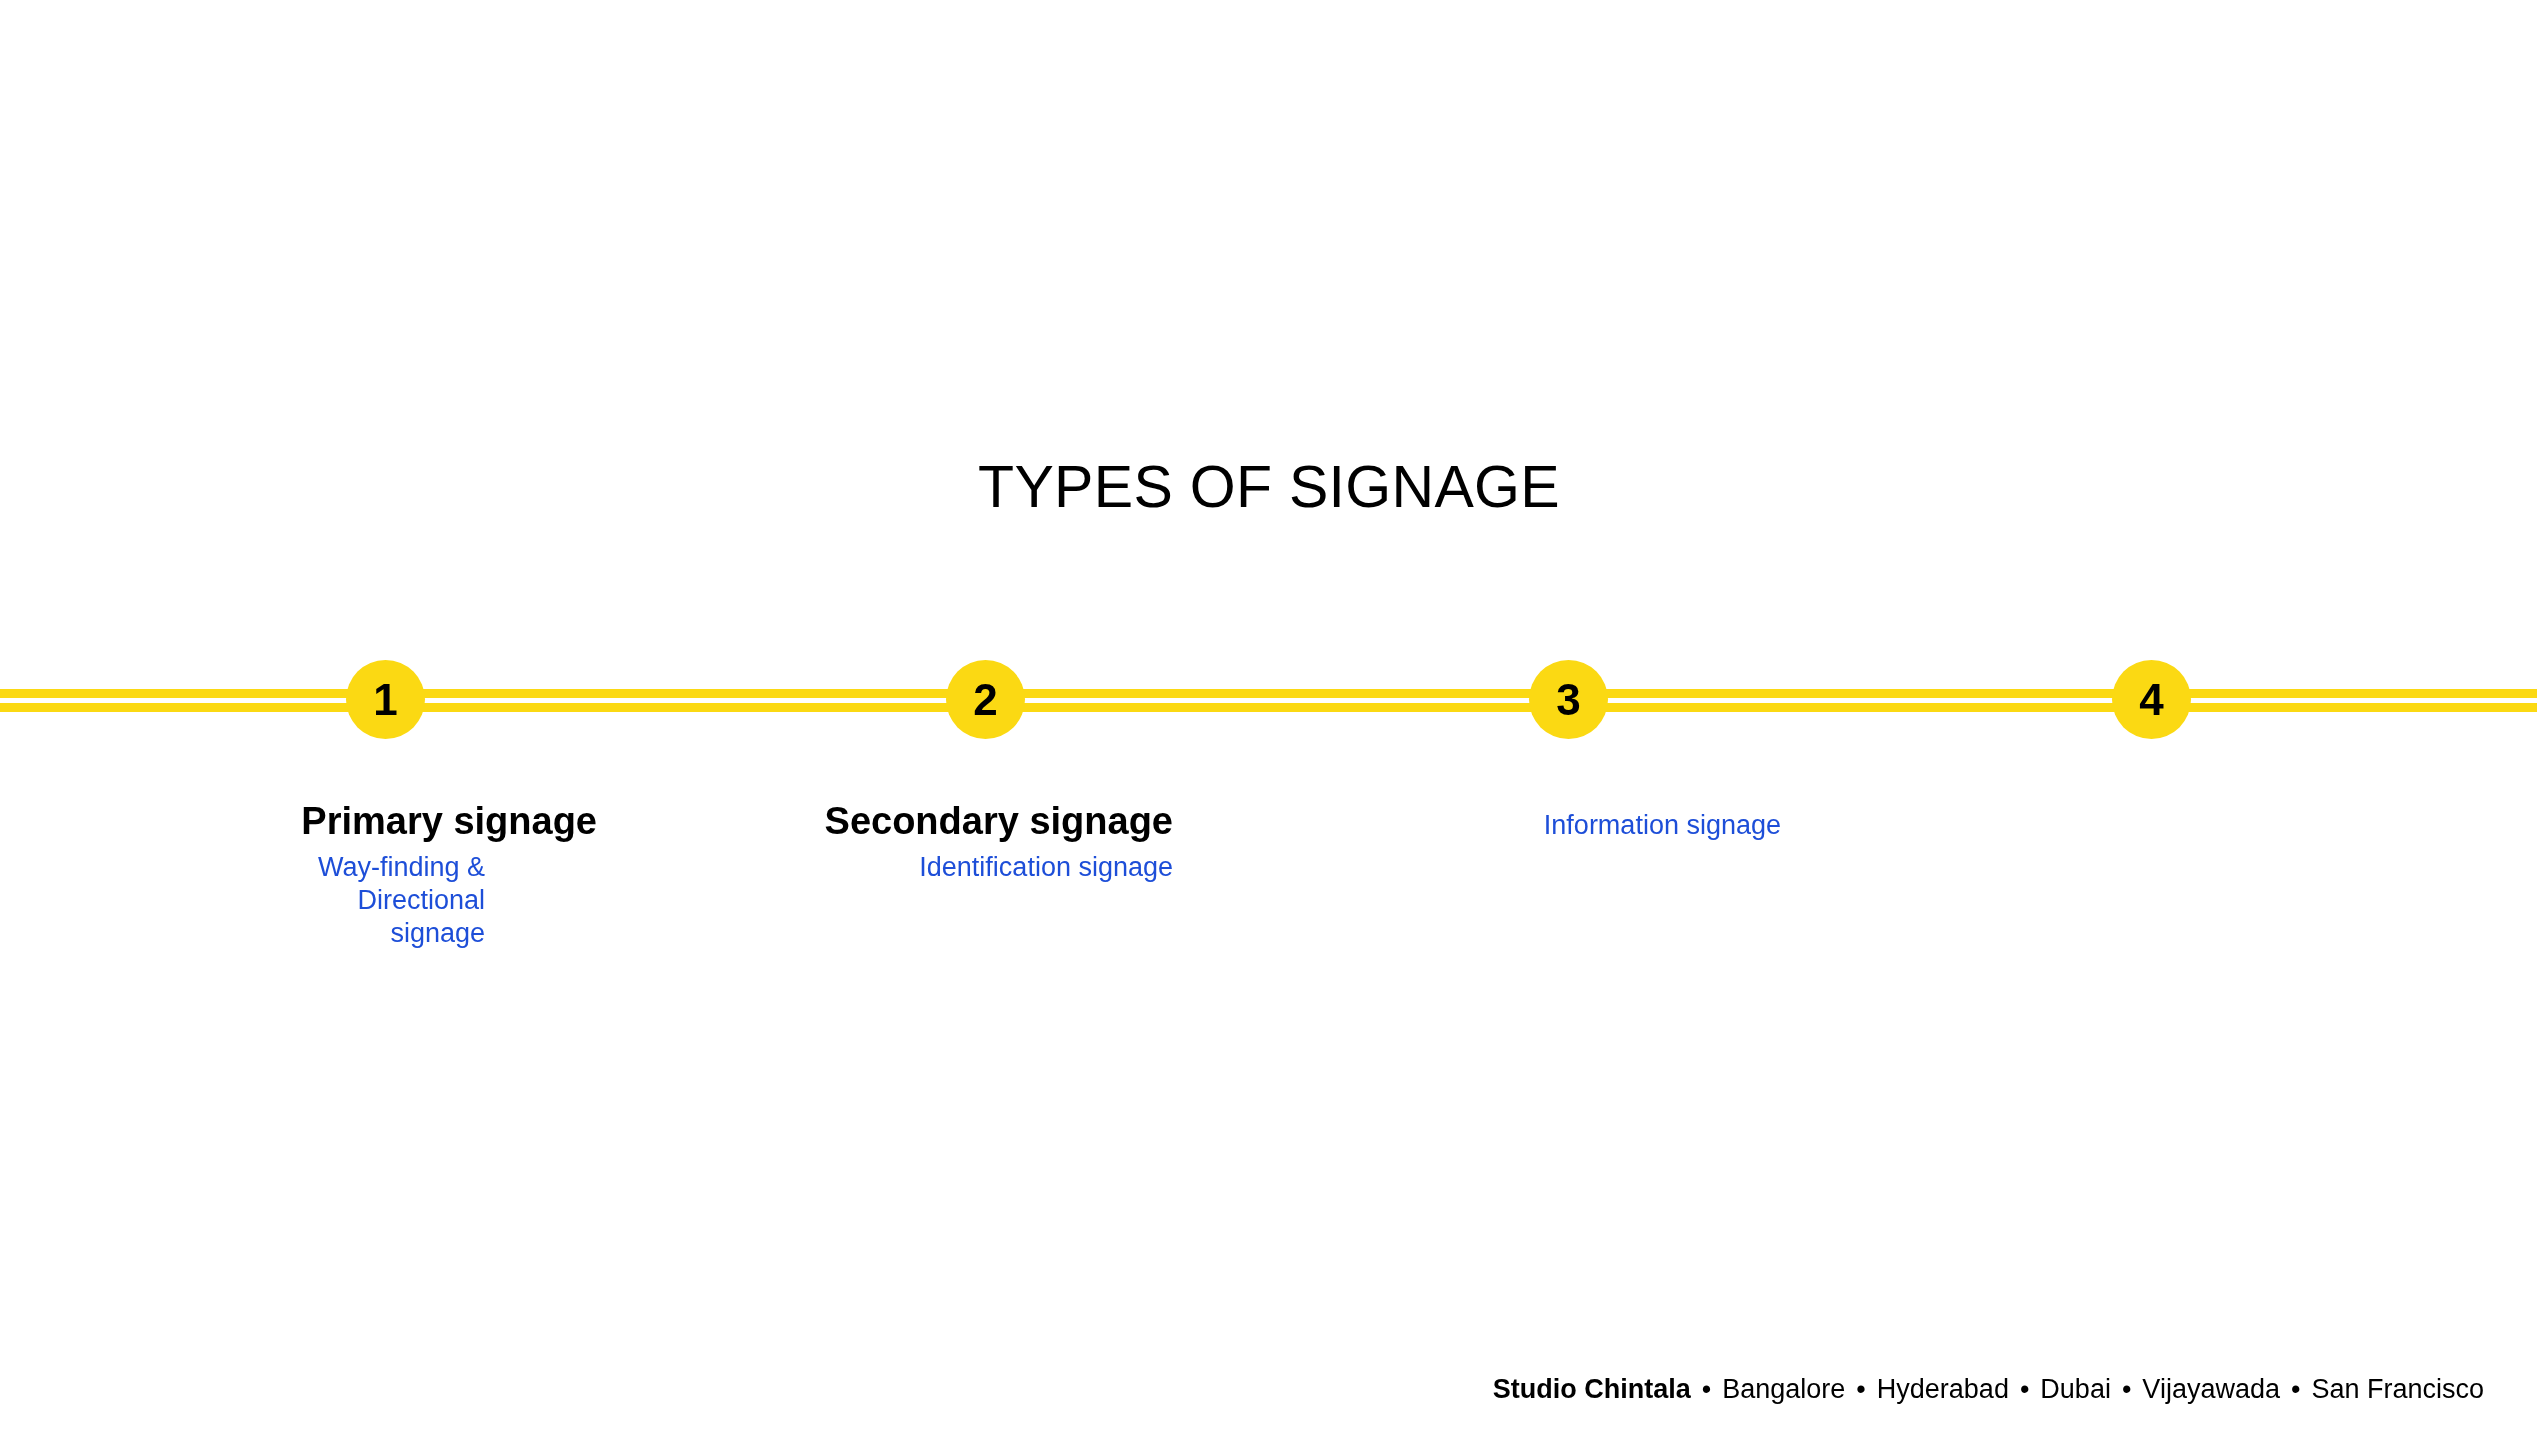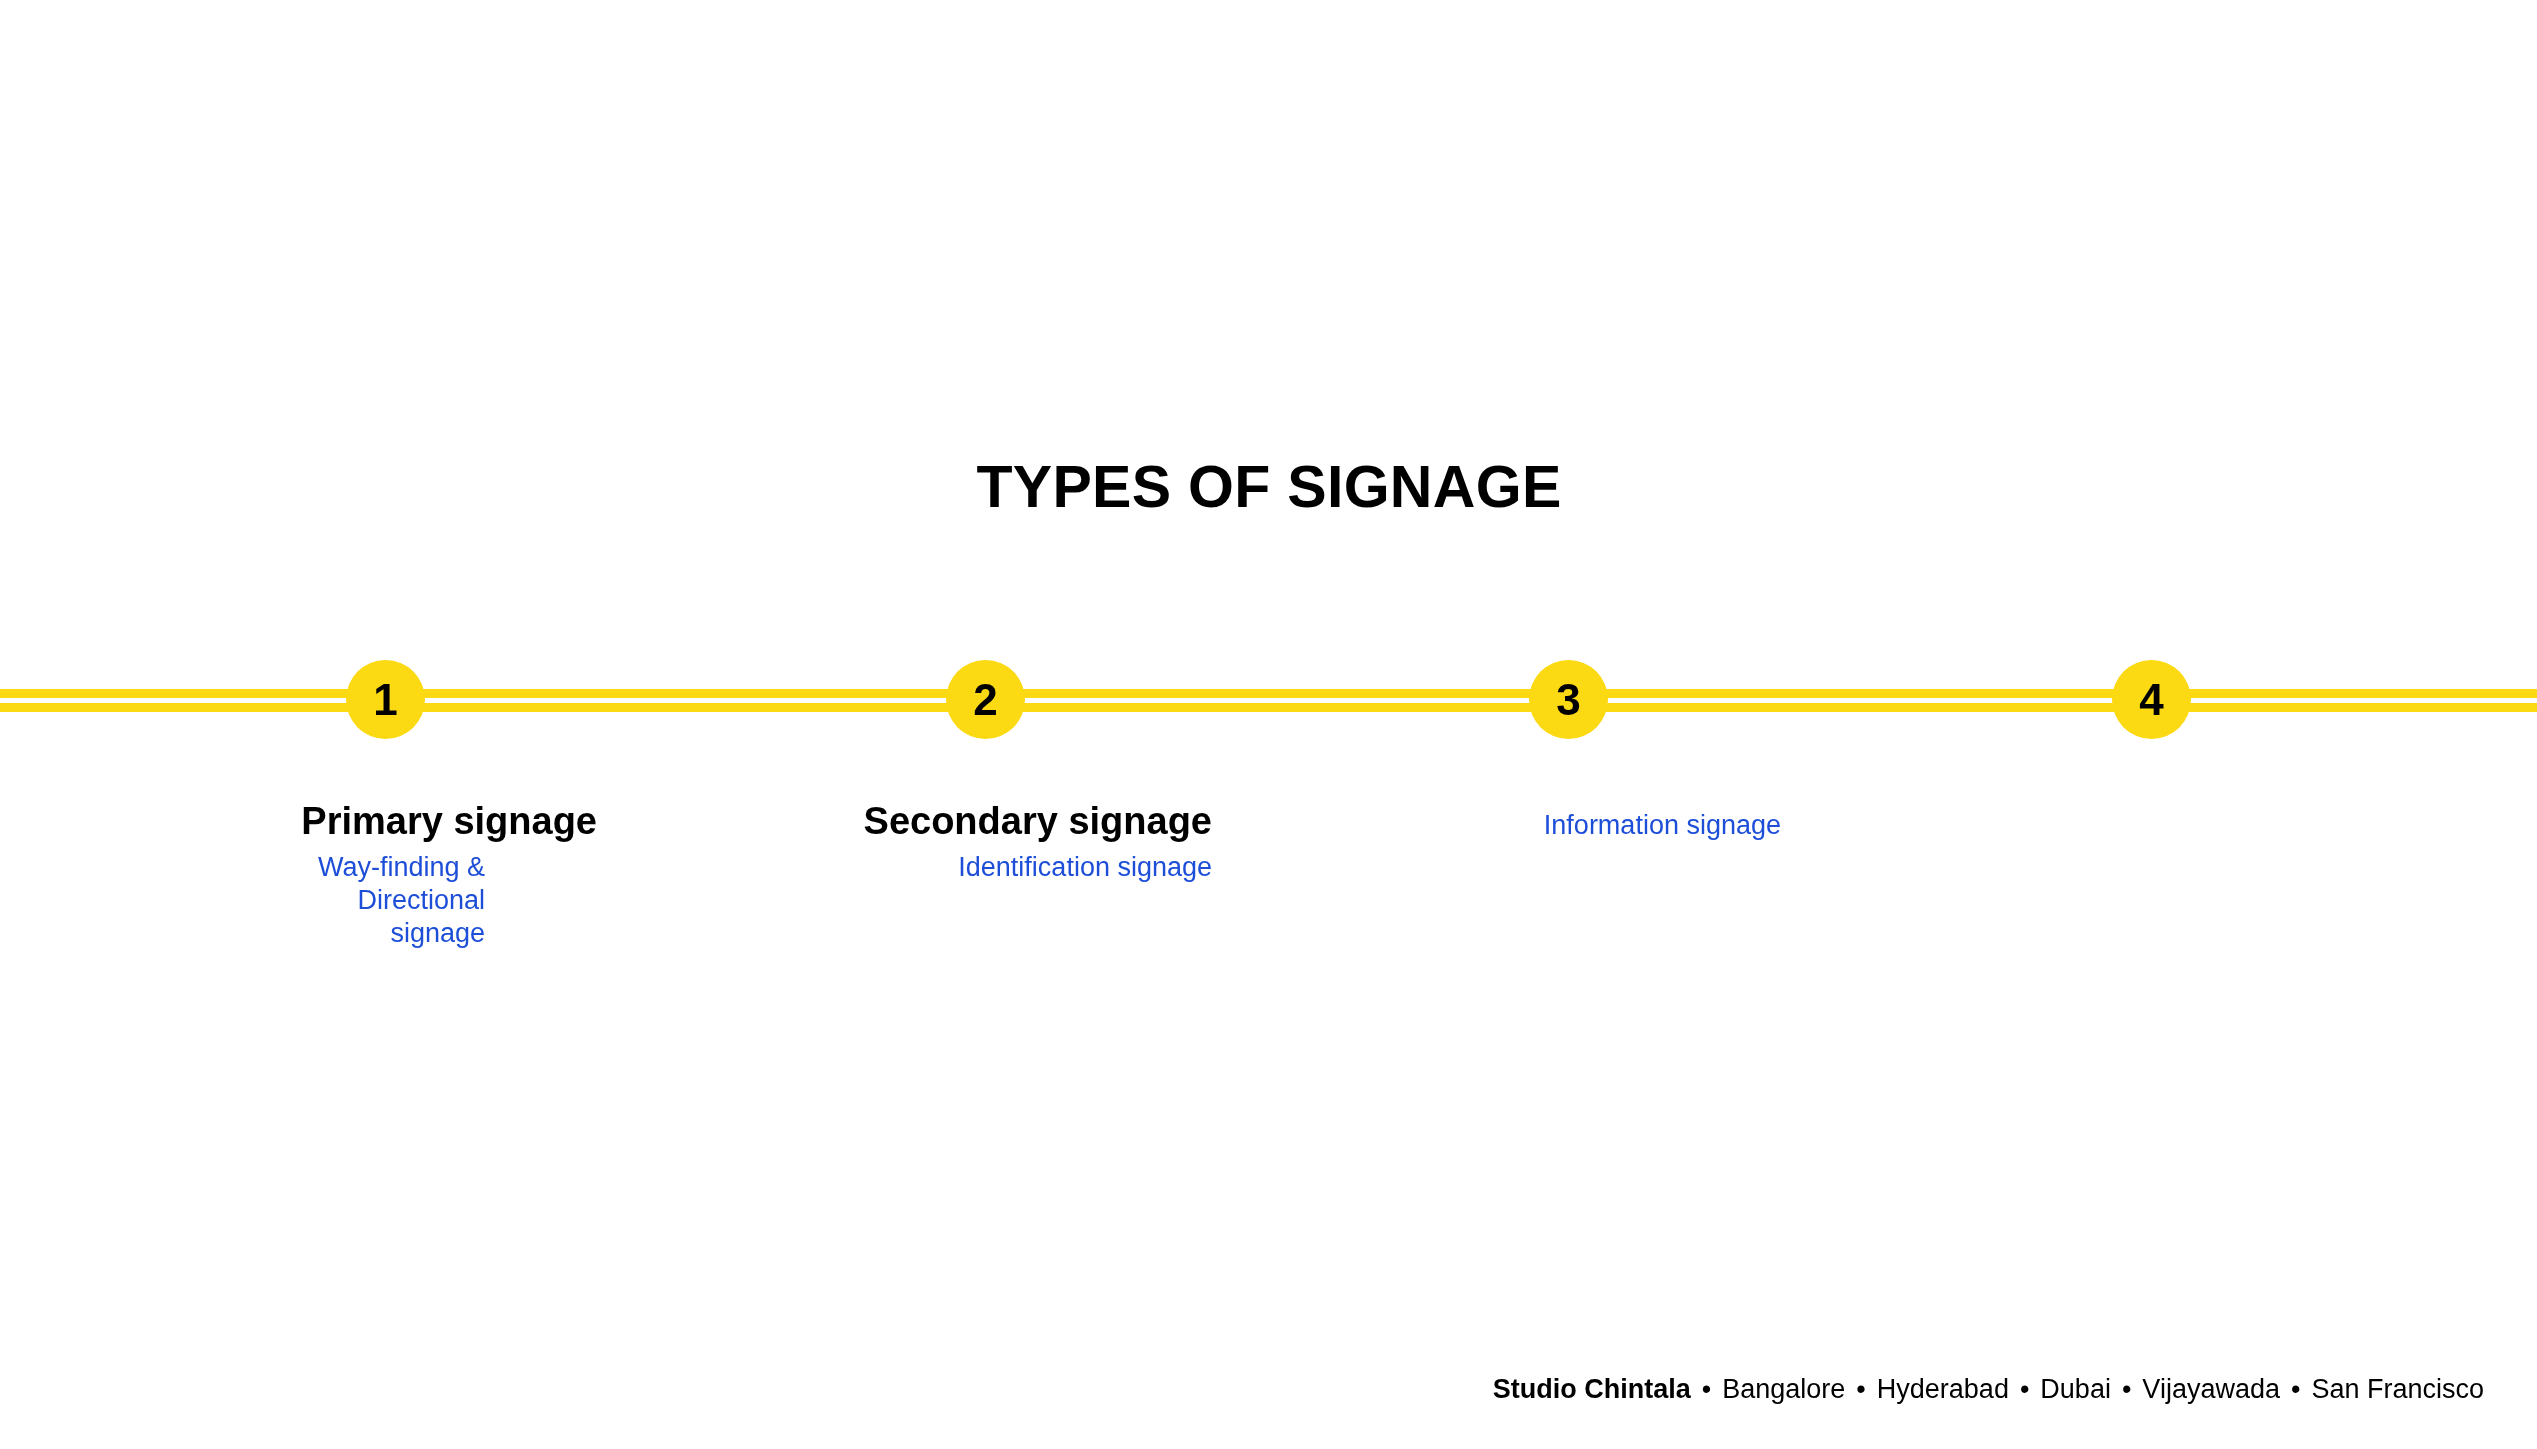--- a/index.html
+++ b/index.html
@@ -26,21 +26,21 @@
   }
 
   
   .title {
     position: absolute;
     left: 0;
     top: 455px;
     width: 2538px;
     text-align: center;
     font-size: 59px;
-    font-weight: 700;
+    font-weight: 400;
     letter-spacing: 0.3px;
     color: #000000;
     line-height: 1.1;
     white-space: nowrap;
   }
 
   
   .rail {
     position: absolute;
     left: 0;
@@ -153,21 +153,21 @@
       <div class="marker-circle">4</div>
     </div>
 
   </div>
 
   <div class="step-label" style="left:173px; width:424px;">
     <div class="step-title">Primary signage</div>
     <div class="step-sub" style="padding:0 112px;">Way-finding &amp; Directional signage</div>
   </div>
 
-  <div class="step-label" style="left:788px; width:424px;">
+  <div class="step-label" style="left:749px; width:424px;">
     <div class="step-title">Secondary signage</div>
     <div class="step-sub">Identification signage</div>
   </div>
 
   <div class="step-label" style="left:1357px; width:424px;">
     <div class="step-sub">Information signage</div>
   </div>
 
 
   <div class="footer">

